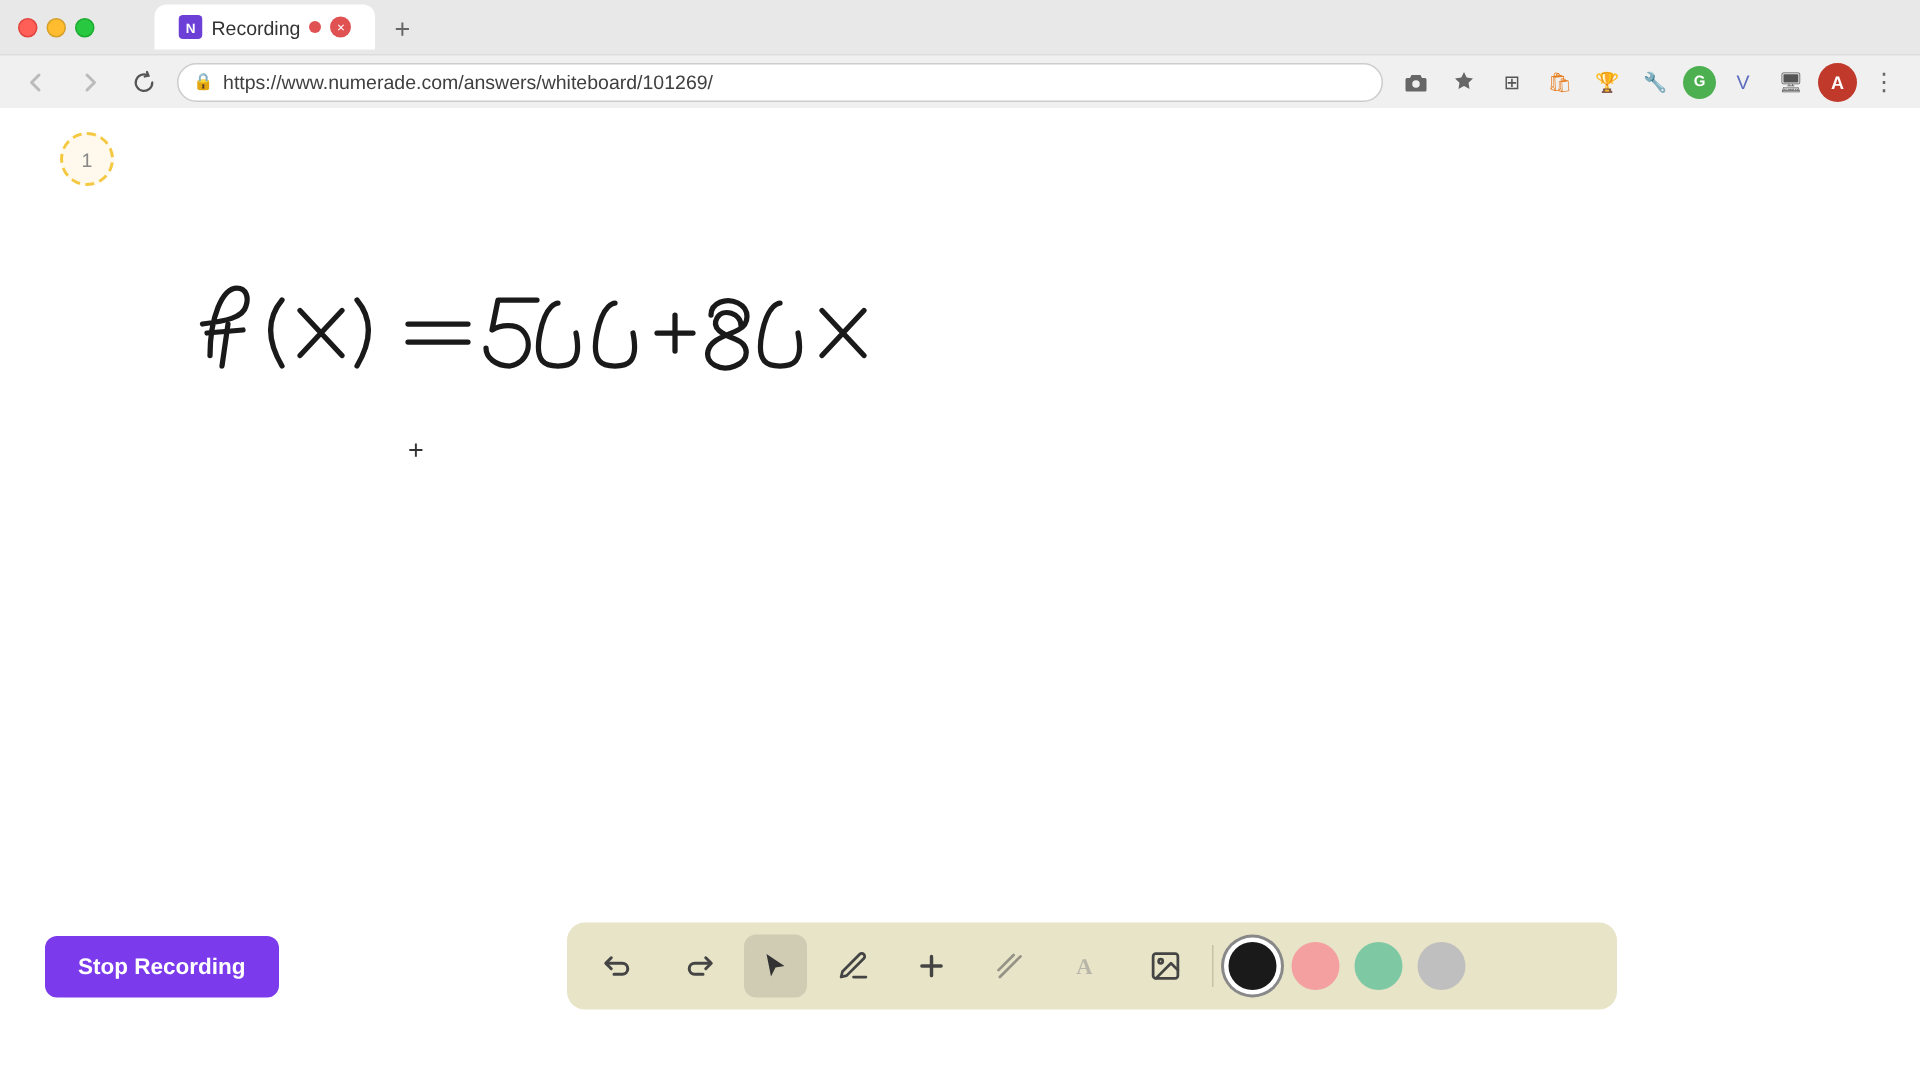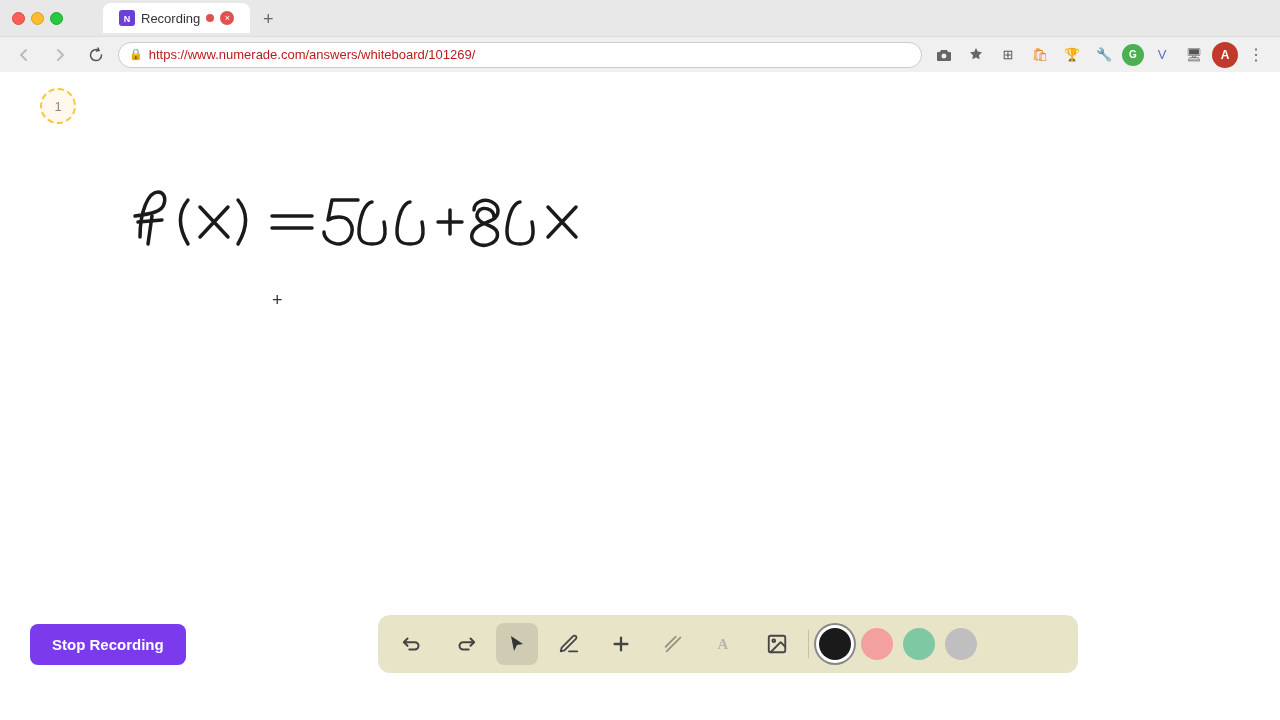--- a/index.html
+++ b/index.html
@@ -317,21 +317,21 @@
     </div>
     <div class="nav-btn">
       <svg width="16" height="16" viewBox="0 0 16 16" fill="none" stroke="#555" stroke-width="1.5" stroke-linecap="round">
         <path d="M13.5 8A5.5 5.5 0 1 1 10.5 3.2"></path>
         <path d="M10 1l1 2.5-2.5.5"></path>
       </svg>
     </div>
 
     <div class="address-bar">
       <span class="lock-icon">🔒</span>
-      <span style="font-size:13px;color:#b91c1c;">https://www.numerade.com/answers/whiteboard/101269/</span>
+      <span style="font-size:13px;color:#404040;">https://www.numerade.com/answers/whiteboard/101269/</span>
     </div>
 
     <div class="nav-actions">
       <div class="nav-action-btn">
         <svg width="16" height="16" viewBox="0 0 16 16" fill="#666">
             <path d="M2 5h2l1-2h6l1 2h2a1 1 0 0 1 1 1v7a1 1 0 0 1-1 1H2a1 1 0 0 1-1-1V6a1 1 0 0 1 1-1zm6 1.5a2.5 2.5 0 1 0 0 5 2.5 2.5 0 0 0 0-5z"></path>
           </svg>
       </div>
       <div class="nav-action-btn">
         <svg width="16" height="16" viewBox="0 0 16 16" fill="#666">

